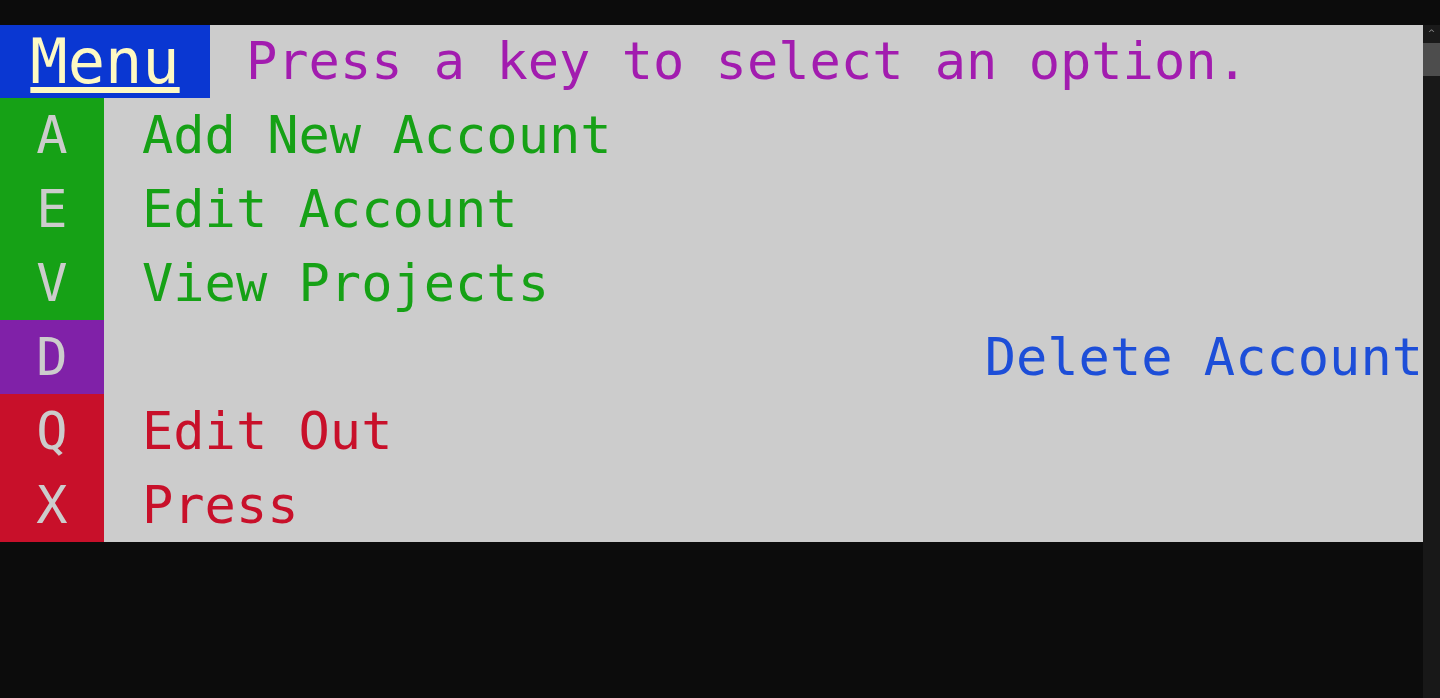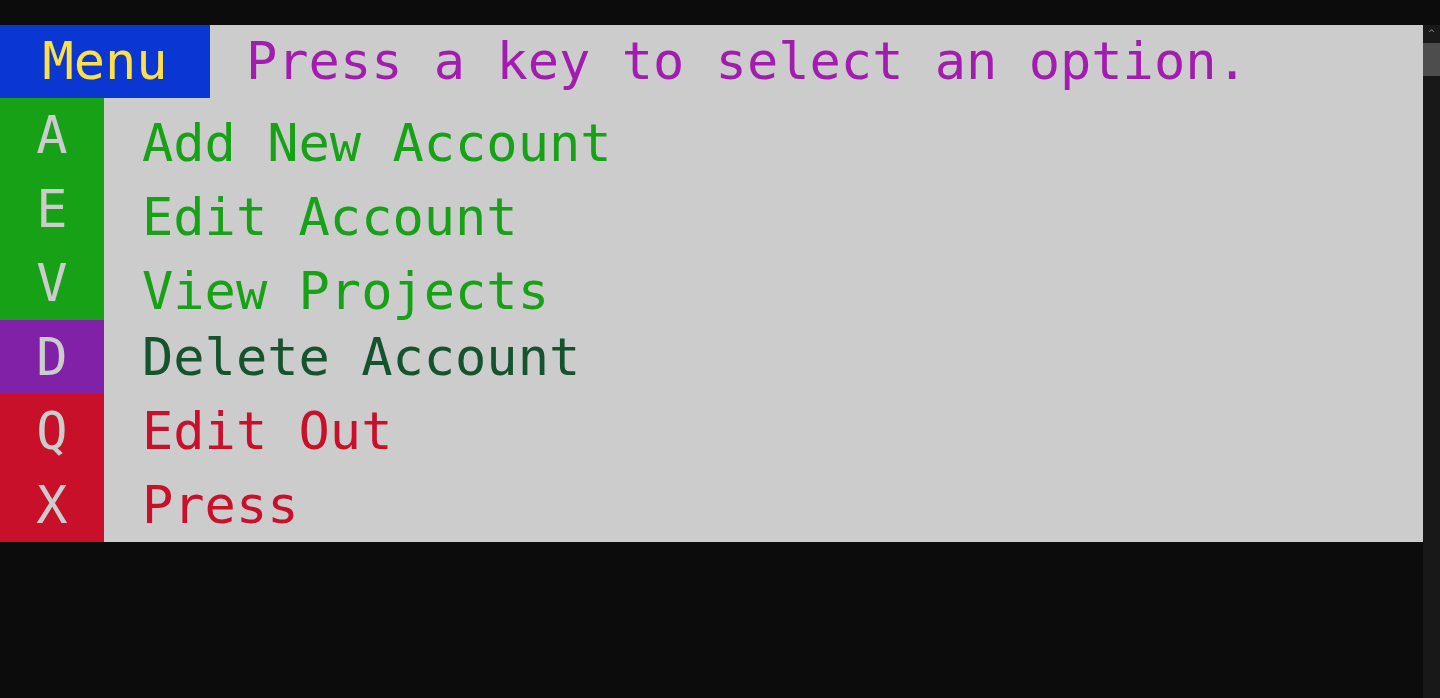--- a/index.html
+++ b/index.html
@@ -128,26 +128,27 @@
   }
 
   .menu-header {
     display: flex;
     height: 73px;
     align-items: stretch;
   }
   .menu-tag {
     width: 210px;
     background: #0a37d2;
-    color: #fde047;
-    font-size: 52px;
+    color: #fef9c3;
+    font-size: 62px;
     line-height: 73px;
     text-align: center;
     letter-spacing: 0px;
     box-sizing: border-box;
+    text-decoration: underline;
   }
   .menu-prompt {
     flex: 1 1 auto;
     color: #a21caf;
     font-size: 52px;
     line-height: 73px;
     padding-left: 36px;
     white-space: nowrap;
     box-sizing: border-box;
   }
@@ -171,22 +172,22 @@
     font-size: 52px;
     line-height: 74px;
     padding-left: 38px;
     white-space: nowrap;
     box-sizing: border-box;
   }
 
   .c-green  { background: #16a116; }
   .c-purple { background: #8021a8; }
   .c-red    { background: #c8102a; }
-  .t-green  { color: #16a116; margin-top: 8px; }
-  .t-purple { color: #14532d; }
+  .t-green  { color: #16a116; }
+  .t-purple { color: #1d4ed8; text-align: right; }
   .t-red    { color: #c8102a; }
 
   
   .scrollbar {
     position: absolute;
     right: 0; top: 25px;
     width: 17px;
     height: 673px;
     background: #1a1a1a;
   }

